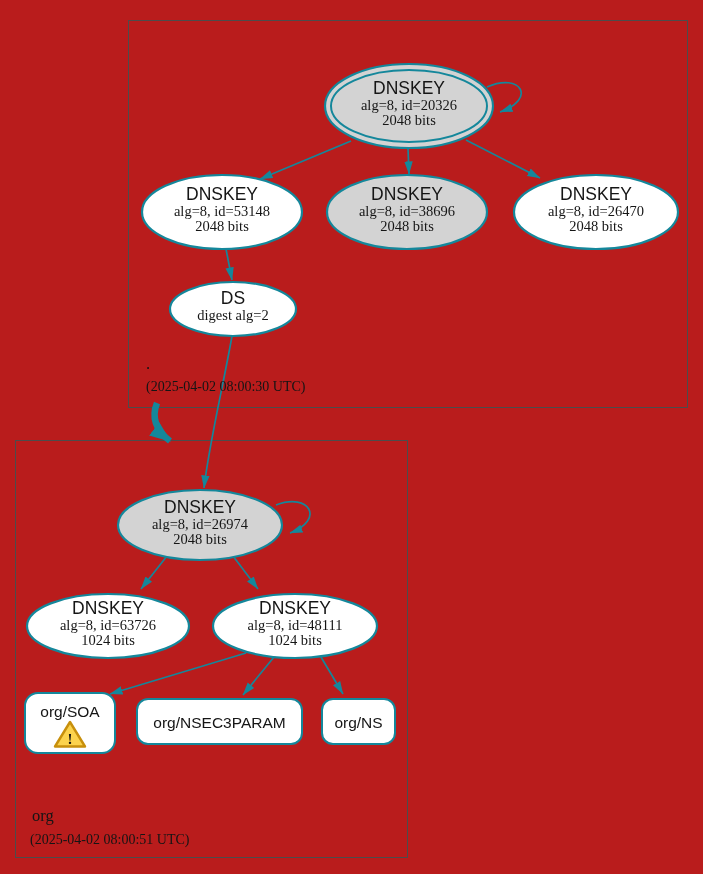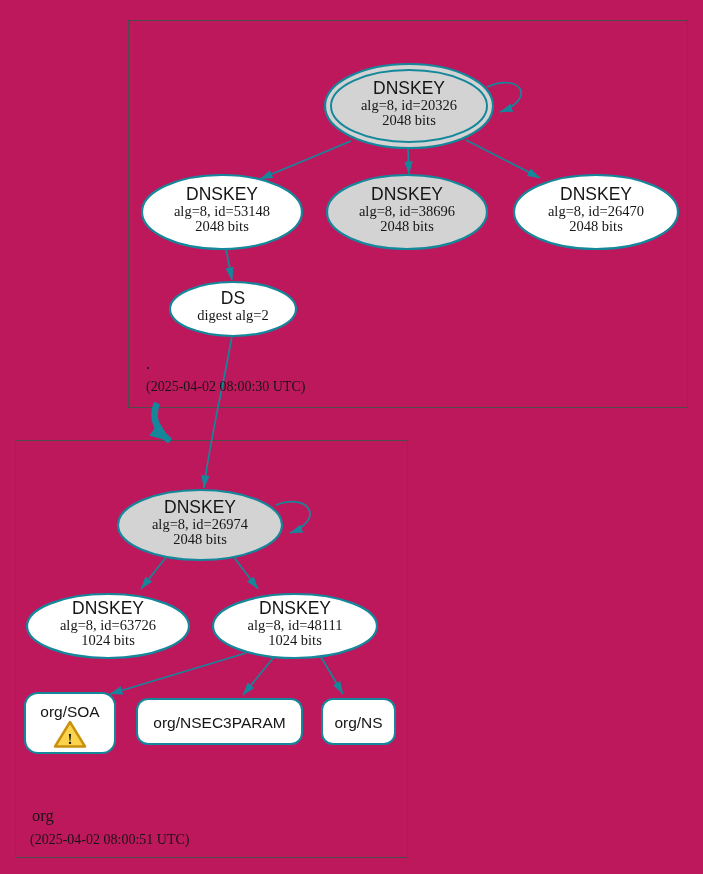--- a/index.html
+++ b/index.html
@@ -1,16 +1,16 @@
 <!DOCTYPE html>
 <html><head>
 <meta charset="utf-8">
 <style>
   html,body { margin:0; padding:0; background:#ffffff; }
-  .stage { position:relative; width:703px; height:874px; background:#be185d; }
+  .stage { position:relative; width:703px; height:874px; background:#b91c1c; }
 
   .zone-box   { fill:none; stroke:#4c4c4c; stroke-width:1; }
   .edge       { fill:none; stroke:#14879b; stroke-width:1.7; }
   .edge-thick { fill:none; stroke:#14879b; stroke-width:6.5; }
 
   .node-ellipse { stroke:#14879b; stroke-width:2.2; fill:#ffffff; }
   .node-gray    { fill:#d3d3d3; }
   .node-inner   { fill:none; stroke:#14879b; stroke-width:2; }
   .rrset-box    { fill:#ffffff; stroke:#14879b; stroke-width:2; }
 

